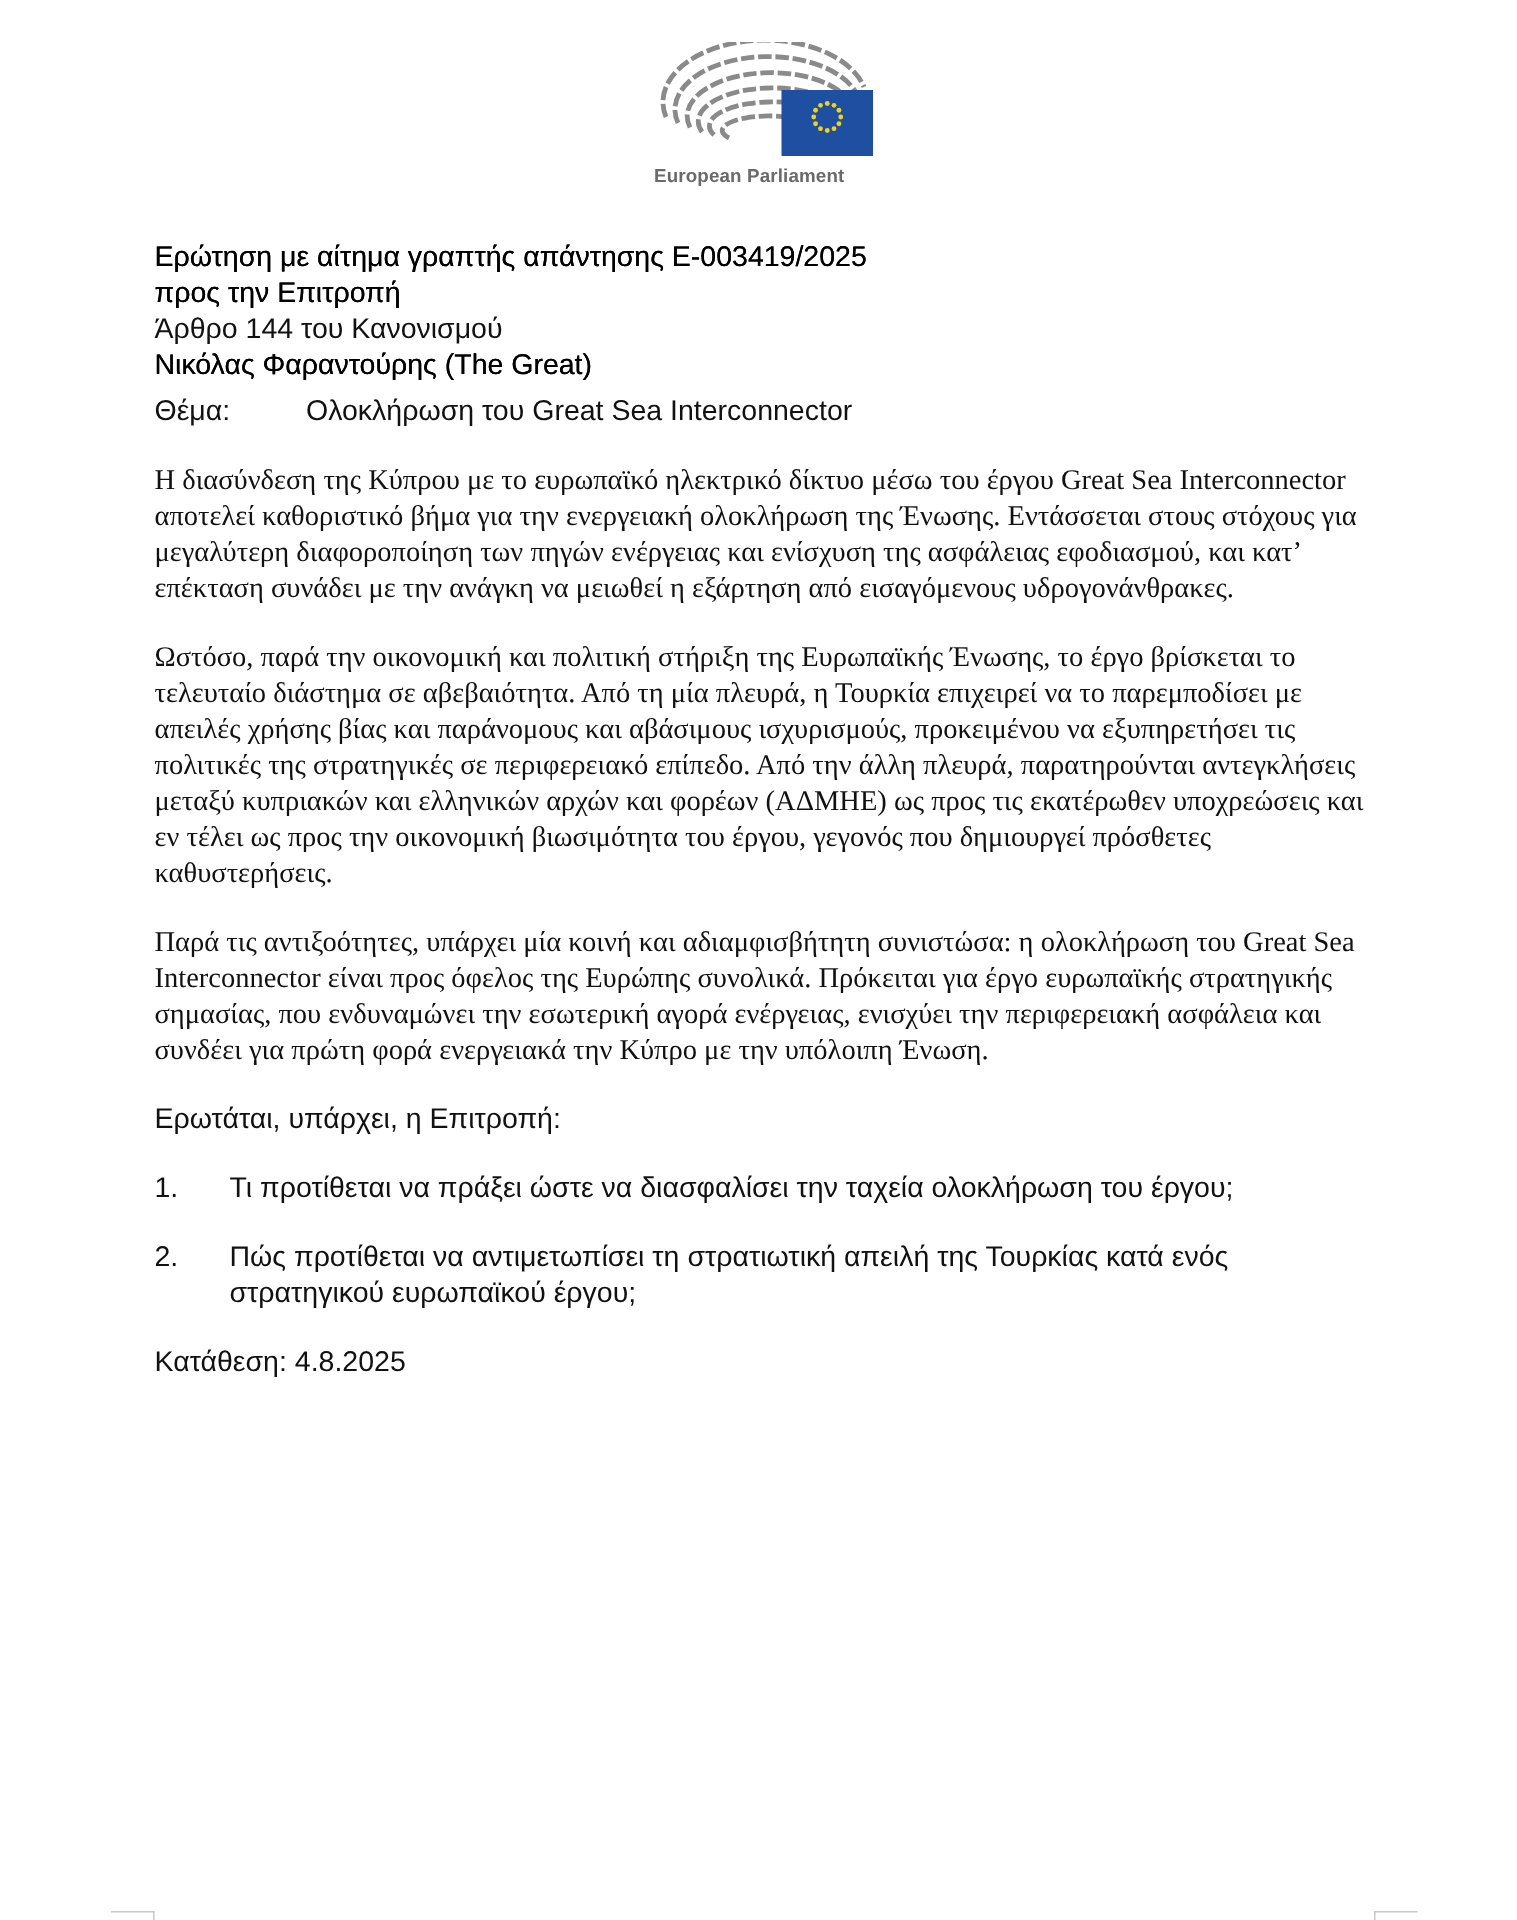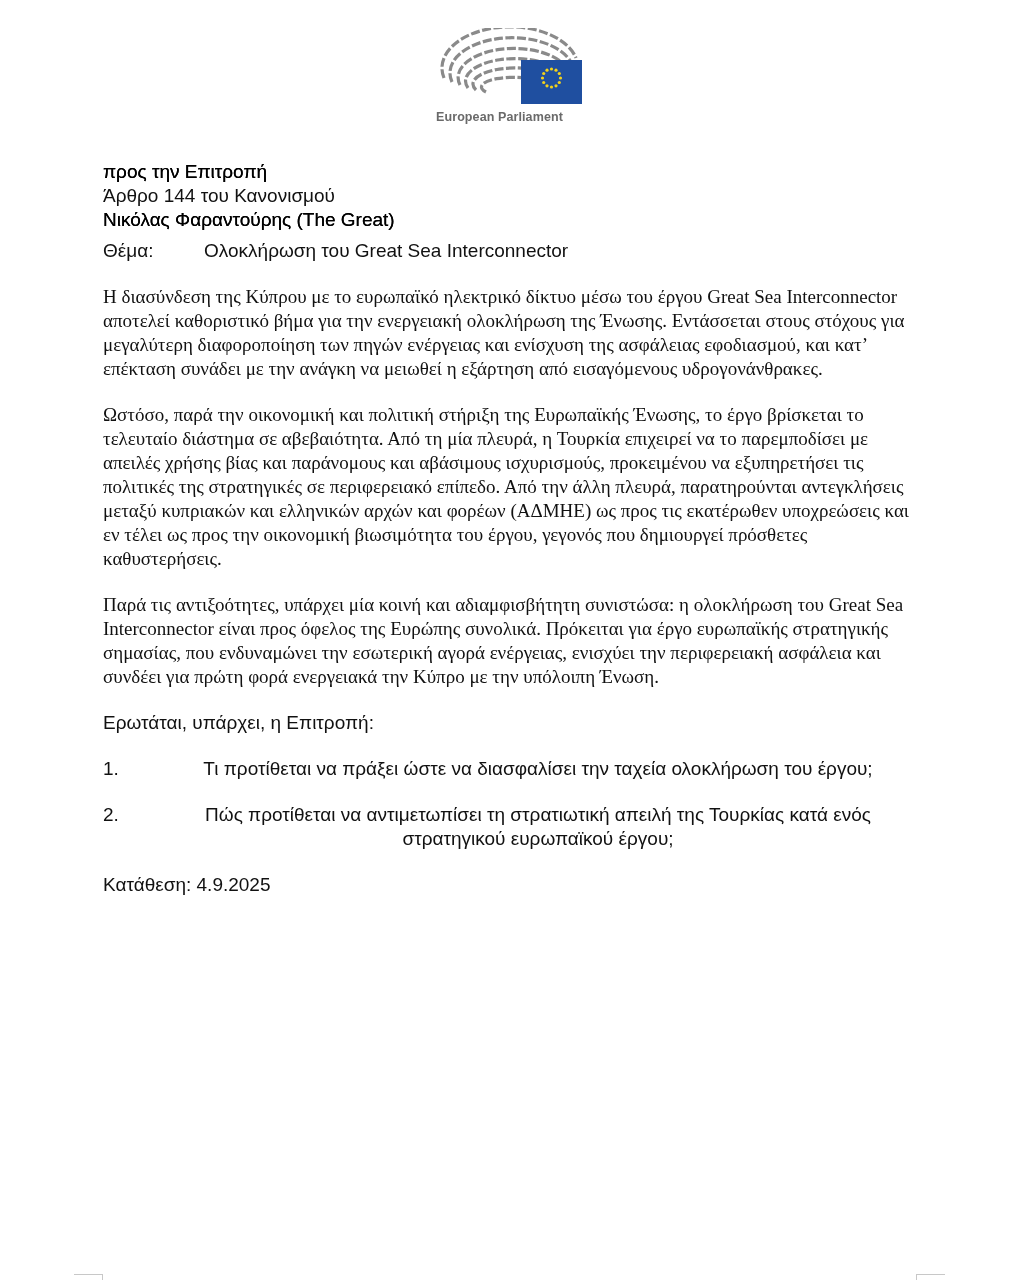--- a/index.html
+++ b/index.html
@@ -13,21 +13,21 @@
   .hdr-line { margin: 0; white-space: nowrap; }
   .hdr-line.bold { font-weight: normal; color: #000; text-shadow: 0 0 0.4px #000; }
   .subject { margin-top: 7px; display: flex; }
   .subject-label { width: 101px; }
   .para { margin: 22px 0 0 0; font-family: Liberation Serif, serif; }
   .para p { margin: 0; }
   .q-intro { margin-top: 22px; }
   .qlist { margin-top: 22px; }
   .qitem { display: flex; margin-bottom: 22px; }
   .qnum { width: 50px; flex: none; }
-  .qtext { flex: 1; text-align: center; }
+  .qtext { flex: 1; }
   .filed { margin-top: 0; }
   .crop { position: absolute; top: 1274px; width: 28px; height: 6px;
           border-top: 1.5px solid #c8c8c8; }
   .crop.left { left: 74px; border-right: 1.5px solid #c8c8c8; }
   .crop.right { left: 916px; border-left: 1.5px solid #c8c8c8; }
 </style>
 </head>
 <body>
 
 <div class="logo">
@@ -56,20 +56,21 @@
         <circle cx="107.7" cy="45.5" r="1.6"></circle>
         <circle cx="111" cy="42.2" r="1.6"></circle>
       </g>
     </g>
   </svg>
   <div class="logo-text">European Parliament</div>
 </div>
 
 <div class="doc">
   <div>
+    <p class="hdr-line bold">Ερώτηση με αίτημα γραπτής απάντησης E-003419/2025</p>
     <p class="hdr-line bold">προς την Επιτροπή</p>
     <p class="hdr-line">Άρθρο 144 του Κανονισμού</p>
     <p class="hdr-line bold">Νικόλας Φαραντούρης (The Great)</p>
   </div>
 
   <div class="subject">
     <span class="subject-label">Θέμα:</span>
     <span>Ολοκλήρωση του Great Sea Interconnector</span>
   </div>
 
@@ -89,17 +90,17 @@
     <div class="qitem">
       <span class="qnum">1.</span>
       <span class="qtext">Τι προτίθεται να πράξει ώστε να διασφαλίσει την ταχεία ολοκλήρωση του έργου;</span>
     </div>
     <div class="qitem">
       <span class="qnum">2.</span>
       <span class="qtext">Πώς προτίθεται να αντιμετωπίσει τη στρατιωτική απειλή της Τουρκίας κατά ενός στρατηγικού ευρωπαϊκού έργου;</span>
     </div>
   </div>
 
-  <div class="filed">Κατάθεση: 4.9.2025</div>
+  <div class="filed">Κατάθεση: 4.8.2025</div>
 </div>
 
 <div class="crop left"></div>
 <div class="crop right"></div>
 
 </body></html>

